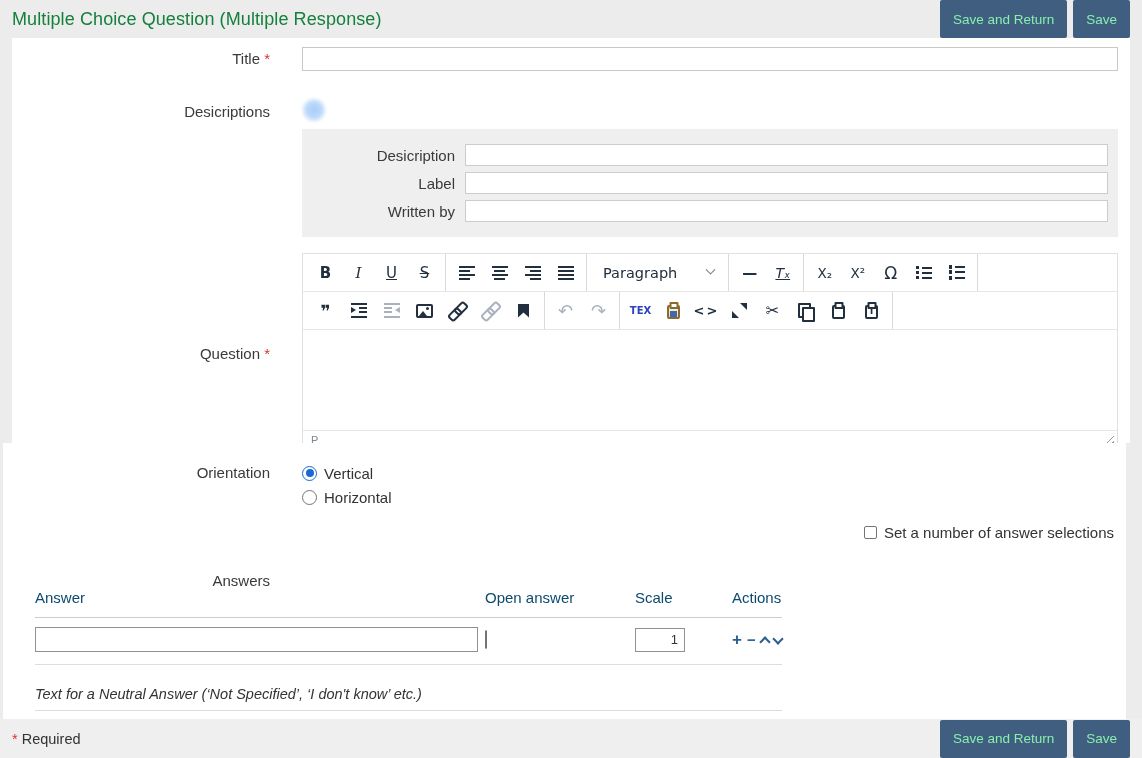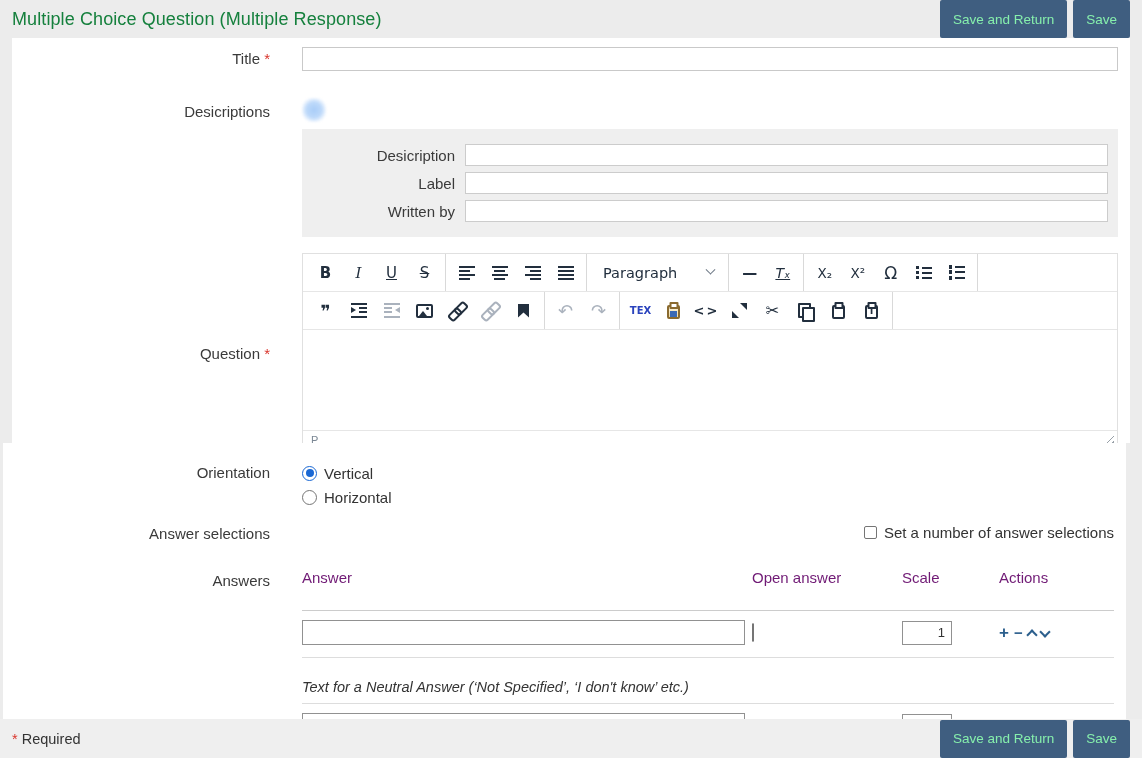--- a/index.html
+++ b/index.html
@@ -124,23 +124,23 @@
   .opt-line { display:flex; align-items:center; gap:7px; height:24px; }
   .radio { width:15px; height:15px; border-radius:50%; border:1px solid #757575; background:#fff; position:relative; flex:0 0 auto; cursor:pointer; }
   .radio.checked { border:1.5px solid #1a68d4; }
   .radio.checked::after { content:''; position:absolute; inset:2.5px; border-radius:50%; background:#1a68d4; }
   .checkbox { width:13px; height:13px; border:1px solid #757575; border-radius:2px; background:#fff; flex:0 0 auto; cursor:pointer; }
   .opt-label { color:#333; font-size:15px; }
 
   .row-answer-selections { margin-top:13px; }
   .row-answer-selections .opt-line { height:20px;justify-content:flex-end; }
 
-  .row-answers { margin-top:27px; }
+  .row-answers { margin-top:27px;flex-direction:column; }
   .ans-grid { display:grid; grid-template-columns:450px 150px 97px 1fr; align-items:center; }
-  .ans-head { padding-bottom:24px; border-bottom:1px solid #ccc; color:#701a75; font-size:15px; }
+  .ans-head { padding-bottom:11px; border-bottom:1px solid #ccc; color:#0c4a6e; font-size:15px; }
   .ans-row { border-bottom:1px solid #ddd; padding:9px 0 12px 0; }
   .ans-row input[type=text] { width:443px; height:25px; border:1px solid #919191; }
   .scale-input { width:50px !important; text-align:right; font-size:13px !important; border:1px solid #919191 !important; height:24px !important; }
   .actions-cell { display:flex; align-items:center; gap:5px; color:#2c5f8d; }
   .act { font-weight:900; cursor:pointer; line-height:1; }
   .act-add { font-size:17px; }
   .act-remove { font-size:15px; }
   .chev-ico { width:8px; height:8px; display:inline-block; position:relative; cursor:pointer; }
   .chev-ico::before { content:''; position:absolute; left:0; top:2px; width:6px; height:6px; border-left:2.6px solid #2c5f8d; border-top:2.6px solid #2c5f8d; }
   .chev-up::before { transform:rotate(45deg); }
@@ -316,21 +316,20 @@
           <span class="opt-label">Vertical</span>
         </div>
         <div class="opt-line">
           <span class="radio"></span>
           <span class="opt-label">Horizontal</span>
         </div>
       </div>
     </div>
 
     <div class="frow row-answer-selections">
-      <div class="flabel">Answer selections</div>
       <div class="fctrl">
         <div class="opt-line">
           <span class="checkbox"></span>
           <span class="opt-label">Set a number of answer selections</span>
         </div>
       </div>
     </div>
 
     <div class="frow row-answers">
       <div class="flabel">Answers</div>

